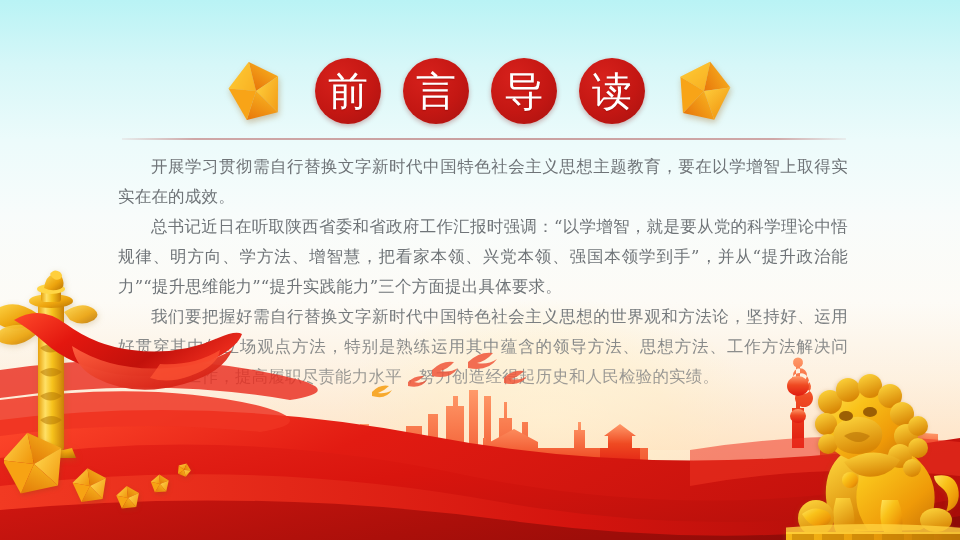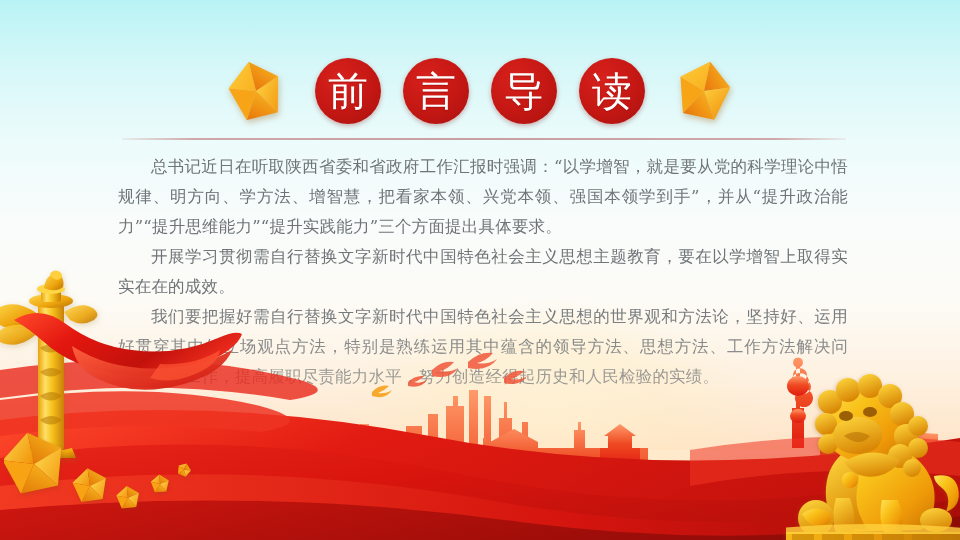--- a/index.html
+++ b/index.html
@@ -138,22 +138,22 @@
           <polygon points="21,62 37,36 11,27" fill="#f8a417"></polygon>
           <polygon points="37,6 11,27 37,36" fill="#ffcb33" opacity=".55"></polygon>
         </g>
       </svg>
     </div>
   </div>
 
   <div class="divider"></div>
 
   <div class="body-copy">
+    <p>开展学习贯彻需自行替换文字新时代中国特色社会主义思想主题教育，要在以学增智上取得实实在在的成效。</p>
     <p>总书记近日在听取陕西省委和省政府工作汇报时强调：“以学增智，就是要从党的科学理论中悟规律、明方向、学方法、增智慧，把看家本领、兴党本领、强国本领学到手”，并从“提升政治能力”“提升思维能力”“提升实践能力”三个方面提出具体要求。</p>
-    <p>开展学习贯彻需自行替换文字新时代中国特色社会主义思想主题教育，要在以学增智上取得实实在在的成效。</p>
     <p>我们要把握好需自行替换文字新时代中国特色社会主义思想的世界观和方法论，坚持好、运用好贯穿其中的立场观点方法，特别是熟练运用其中蕴含的领导方法、思想方法、工作方法解决问题、推动工作，提高履职尽责能力水平，努力创造经得起历史和人民检验的实绩。</p>
   </div>
 
   <div class="bottom-scene">
     <svg viewBox="0 0 960 240" preserveAspectRatio="none">
       <defs>
         <linearGradient id="sky2" x1="0" y1="0" x2="0" y2="1">
           <stop offset="0" stop-color="#fdf6e8" stop-opacity="0"></stop>
           <stop offset="1" stop-color="#ffe3c0" stop-opacity=".6"></stop>
         </linearGradient>

